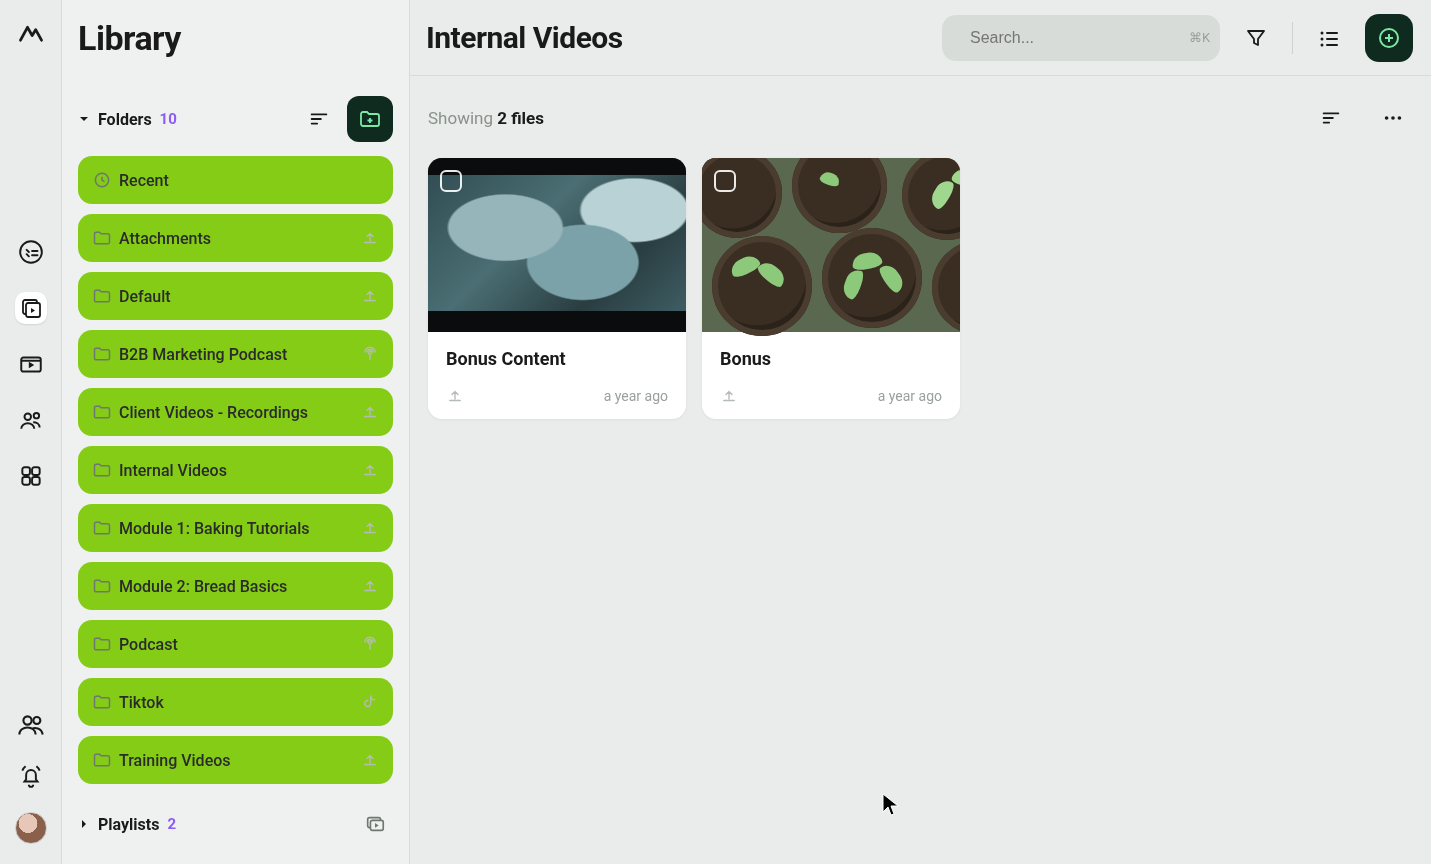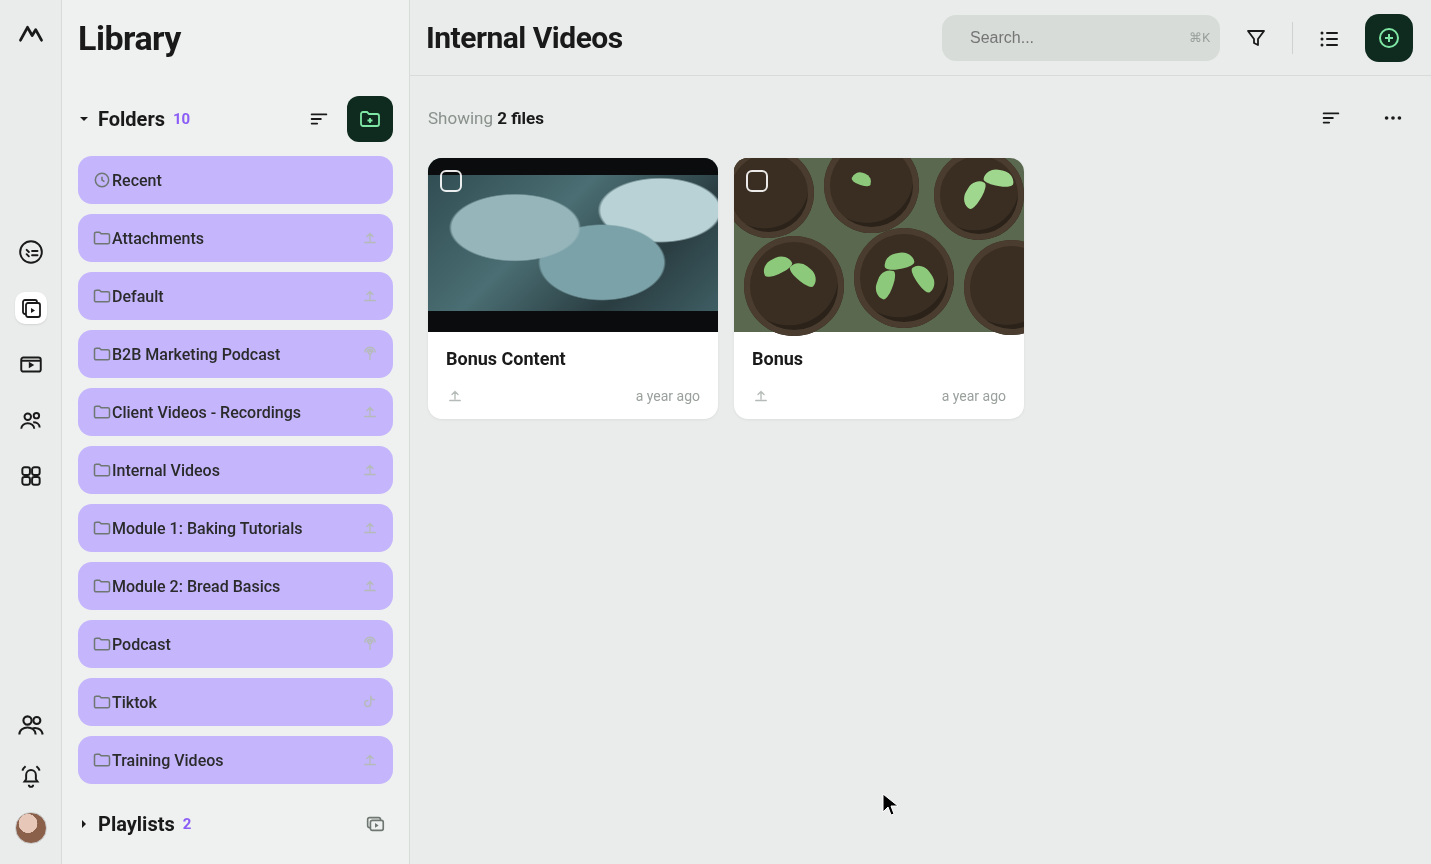--- a/index.html
+++ b/index.html
@@ -34,35 +34,35 @@
     width: 348px;
     background: #eef1ef;
     border-right: 1px solid #d8dcd9;
     display:flex;
     flex-direction:column;
     padding: 18px 16px 10px 16px;
   }
   .sidebar-title { font-size:34px; font-weight:700; margin-bottom:38px; letter-spacing:-0.5px;}
   .section-header { display:flex; align-items:center; justify-content:space-between; margin-bottom:14px;}
   .section-header-left { display:flex; align-items:center; gap:8px; cursor:pointer;}
-  .section-label { font-weight:700; font-size:20px; }
+  .section-label { font-weight:700; font-size:16px; }
   .section-count { color:#8b5cf6; font-weight:700; font-size:15px;}
   .section-header-right { display:flex; gap:10px; align-items:center;}
   .sort-btn, .new-folder-btn { display:flex; align-items:center; justify-content:center; border-radius:12px; cursor:pointer;}
   .sort-btn { width:36px; height:36px;}
   .new-folder-btn { width:46px; height:46px; background:#0f2a1e; color:#7fe7a5;}
   .folder-list { display:flex; flex-direction:column; gap:10px; overflow-y:auto;}
   .folder-item {
-    background:#c4b5fd;
+    background:#84cc16;
     border-radius:14px;
     height:48px;
     display:flex;
     align-items:center;
     padding:0 14px;
-    gap:0;
+    gap:7px;
     cursor:pointer;
     position:relative;
   }
   .folder-item.selected::before{
     content:""; position:absolute; left:-16px; top:10px; bottom:10px; width:3px; background:#1a1a1a; border-radius:2px;
   }
   .folder-name { font-size:16px; font-weight:500; color:#2b2b2b; flex:1;}
   .folder-trail { color:#b5bbb7; }
   .playlists-row { margin-top:22px; display:flex; align-items:center; justify-content:space-between;gap:44px;}
   
@@ -81,21 +81,21 @@
   .icon-btn { width:40px; height:40px; display:flex; align-items:center; justify-content:center; cursor:pointer; border-radius:10px;}
   .vdiv { width:1px; height:32px; background:#cdd2ce;}
   .create-btn { width:48px; height:48px; border-radius:14px; background:#0f2a1e; display:flex; align-items:center; justify-content:center; cursor:pointer;}
   
   .content { padding:22px 18px; }
   .content-header { display:flex; align-items:center; justify-content:space-between; margin-bottom:20px;gap:36px;}
   .showing { color:#8a918c; font-size:17px;}
   .showing b { color:#1a1a1a; font-weight:700;}
   .content-header-right{ display:flex; gap:22px; align-items:center;}
   .cards { display:flex; gap:16px; }
-  .card { width:290px; background:#fff; border-radius:14px; overflow:hidden; box-shadow:0 1px 3px rgba(0,0,0,.06);}
+  .card { width:258px; background:#fff; border-radius:14px; overflow:hidden; box-shadow:0 1px 3px rgba(0,0,0,.06);}
   .thumb { height:174px; position:relative; }
   .thumb .check { position:absolute; top:12px; left:12px; width:22px; height:22px; border:2px solid rgba(255,255,255,.9); border-radius:6px;}
   .thumb.ocean { background:
       linear-gradient(#0a0c0e 0 10%, transparent 10% 88%, #0a0c0e 88% 100%),
       radial-gradient(ellipse at 30% 40%, #96b5bb 0 22%, transparent 23%),
       radial-gradient(ellipse at 60% 60%, #7ba2a8 0 25%, transparent 26%),
       radial-gradient(ellipse at 80% 30%, #b9d2d6 0 18%, transparent 19%),
       linear-gradient(135deg,#2e4a50,#4a6e73 40%,#2a3d41 70%,#42646a);
   }
   .thumb.plants { background:#5a684f; position:relative;}

